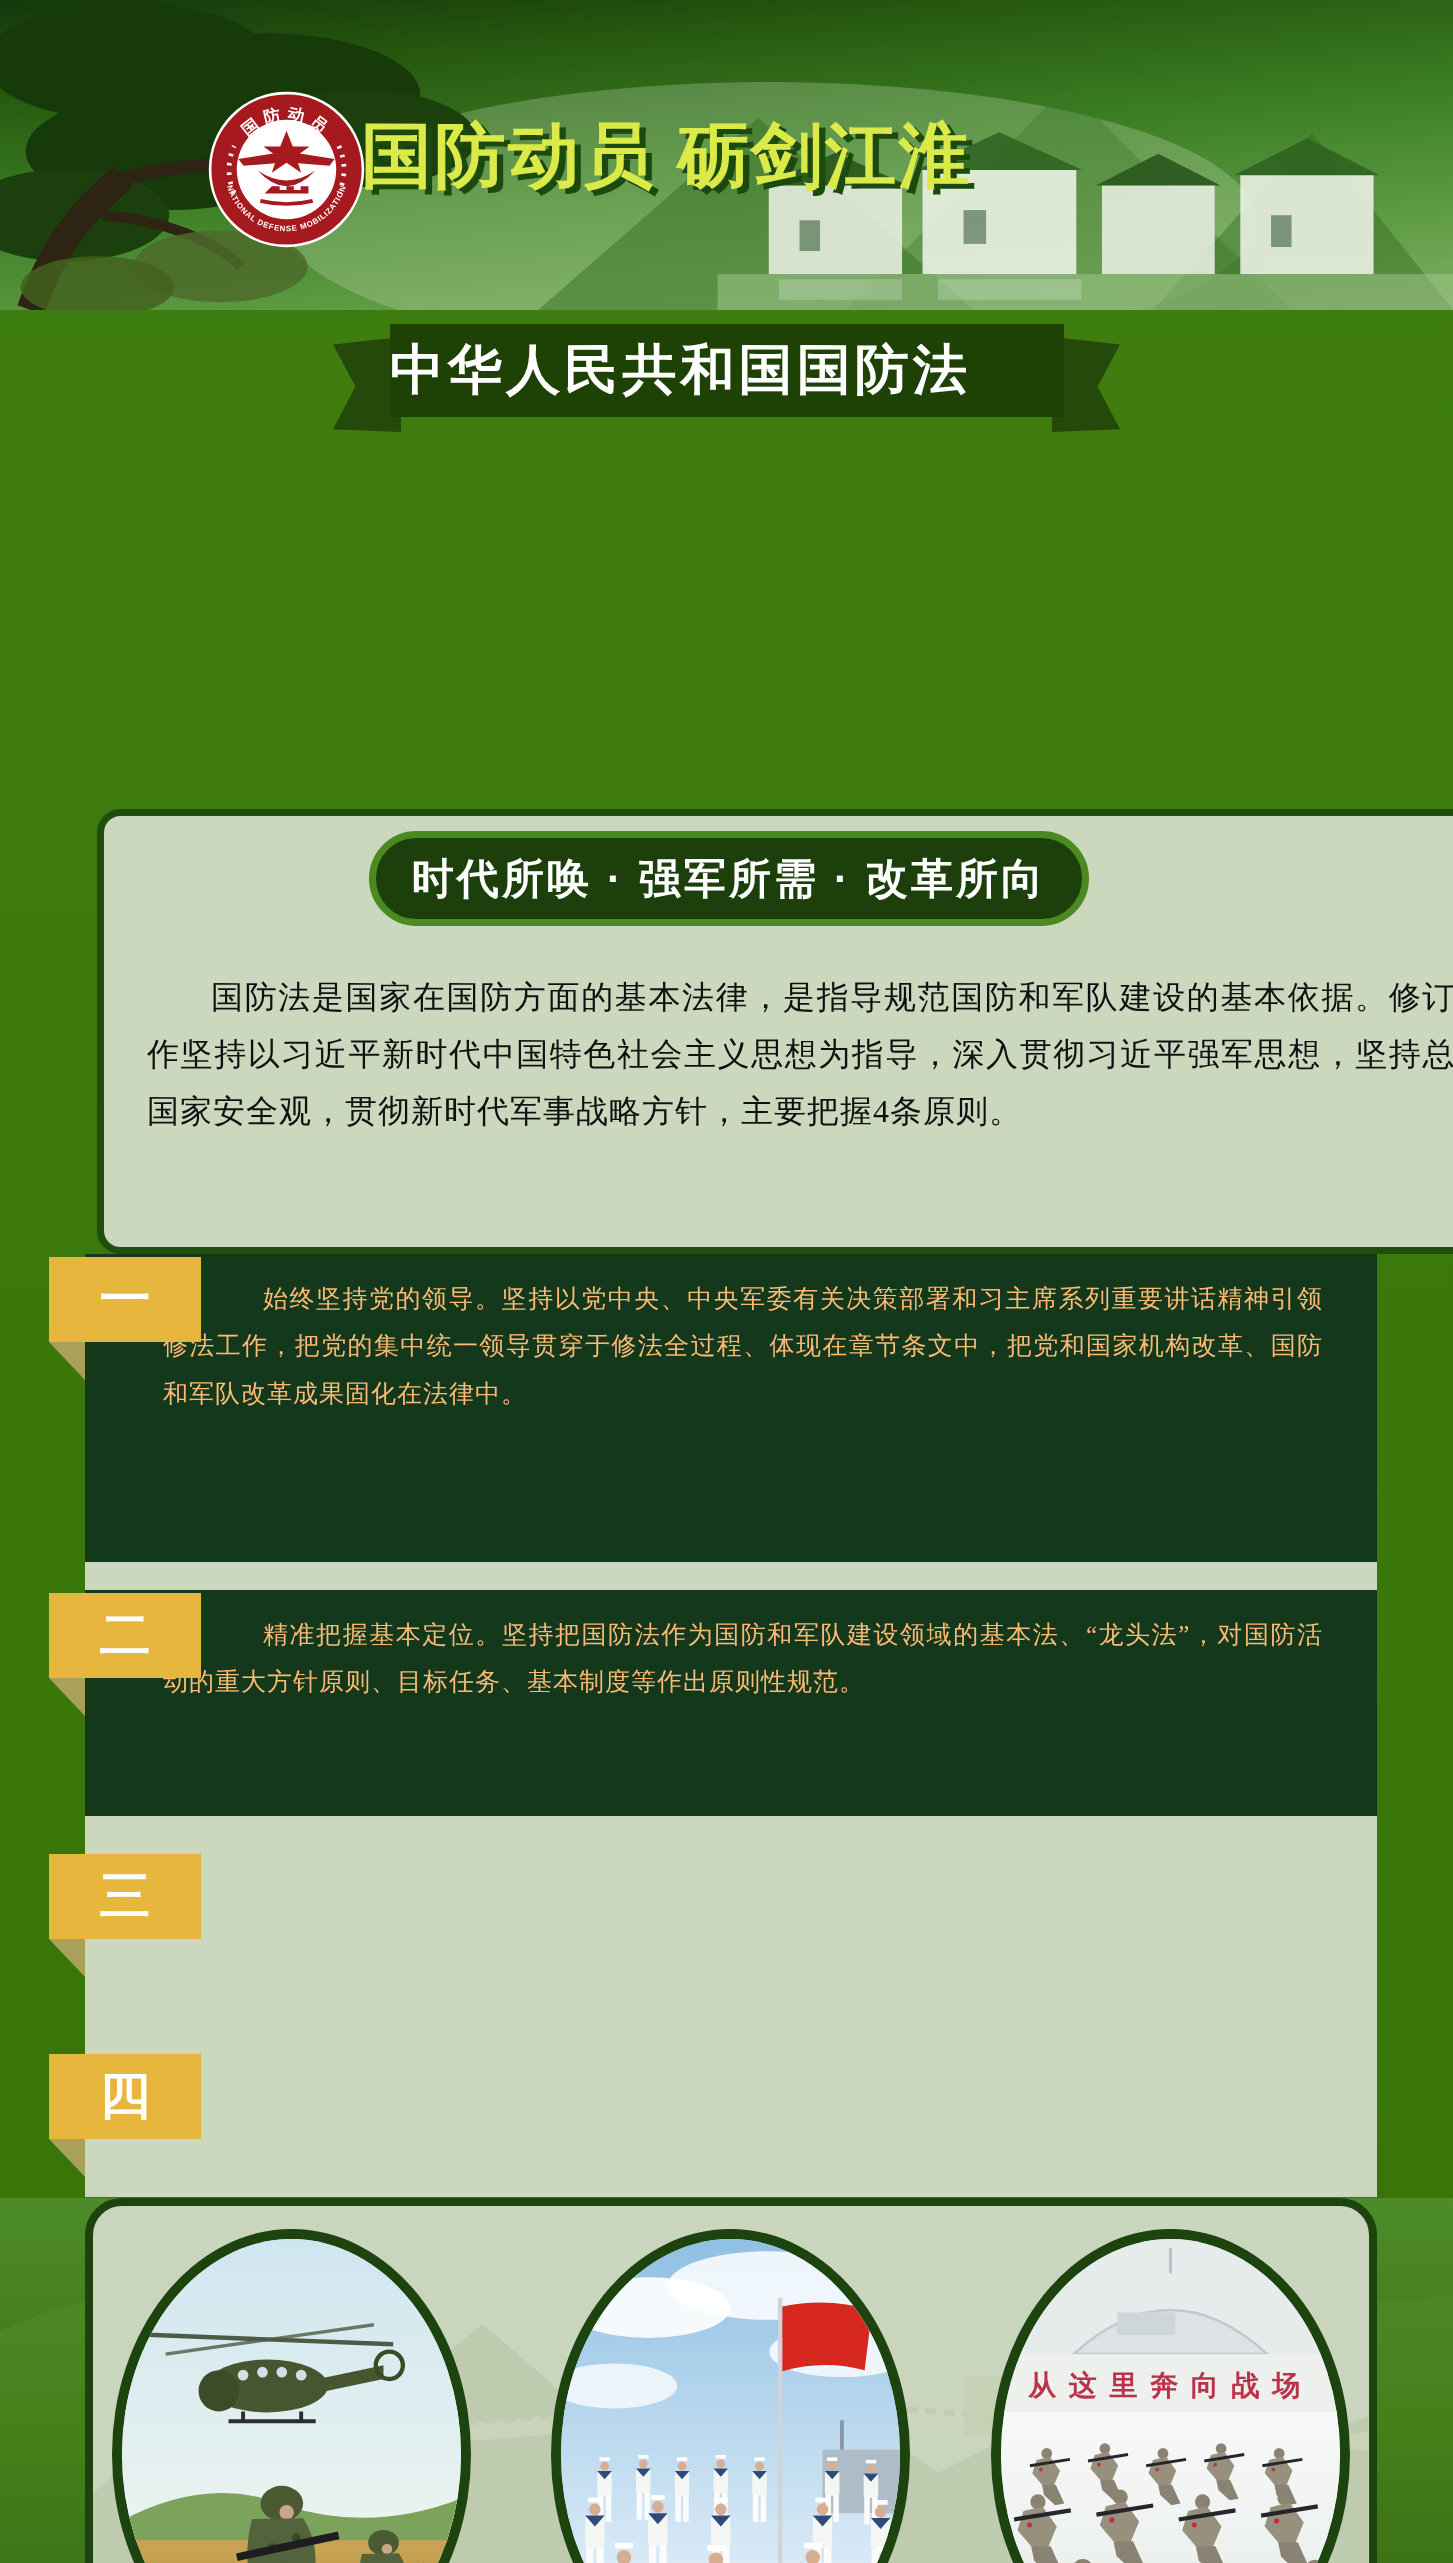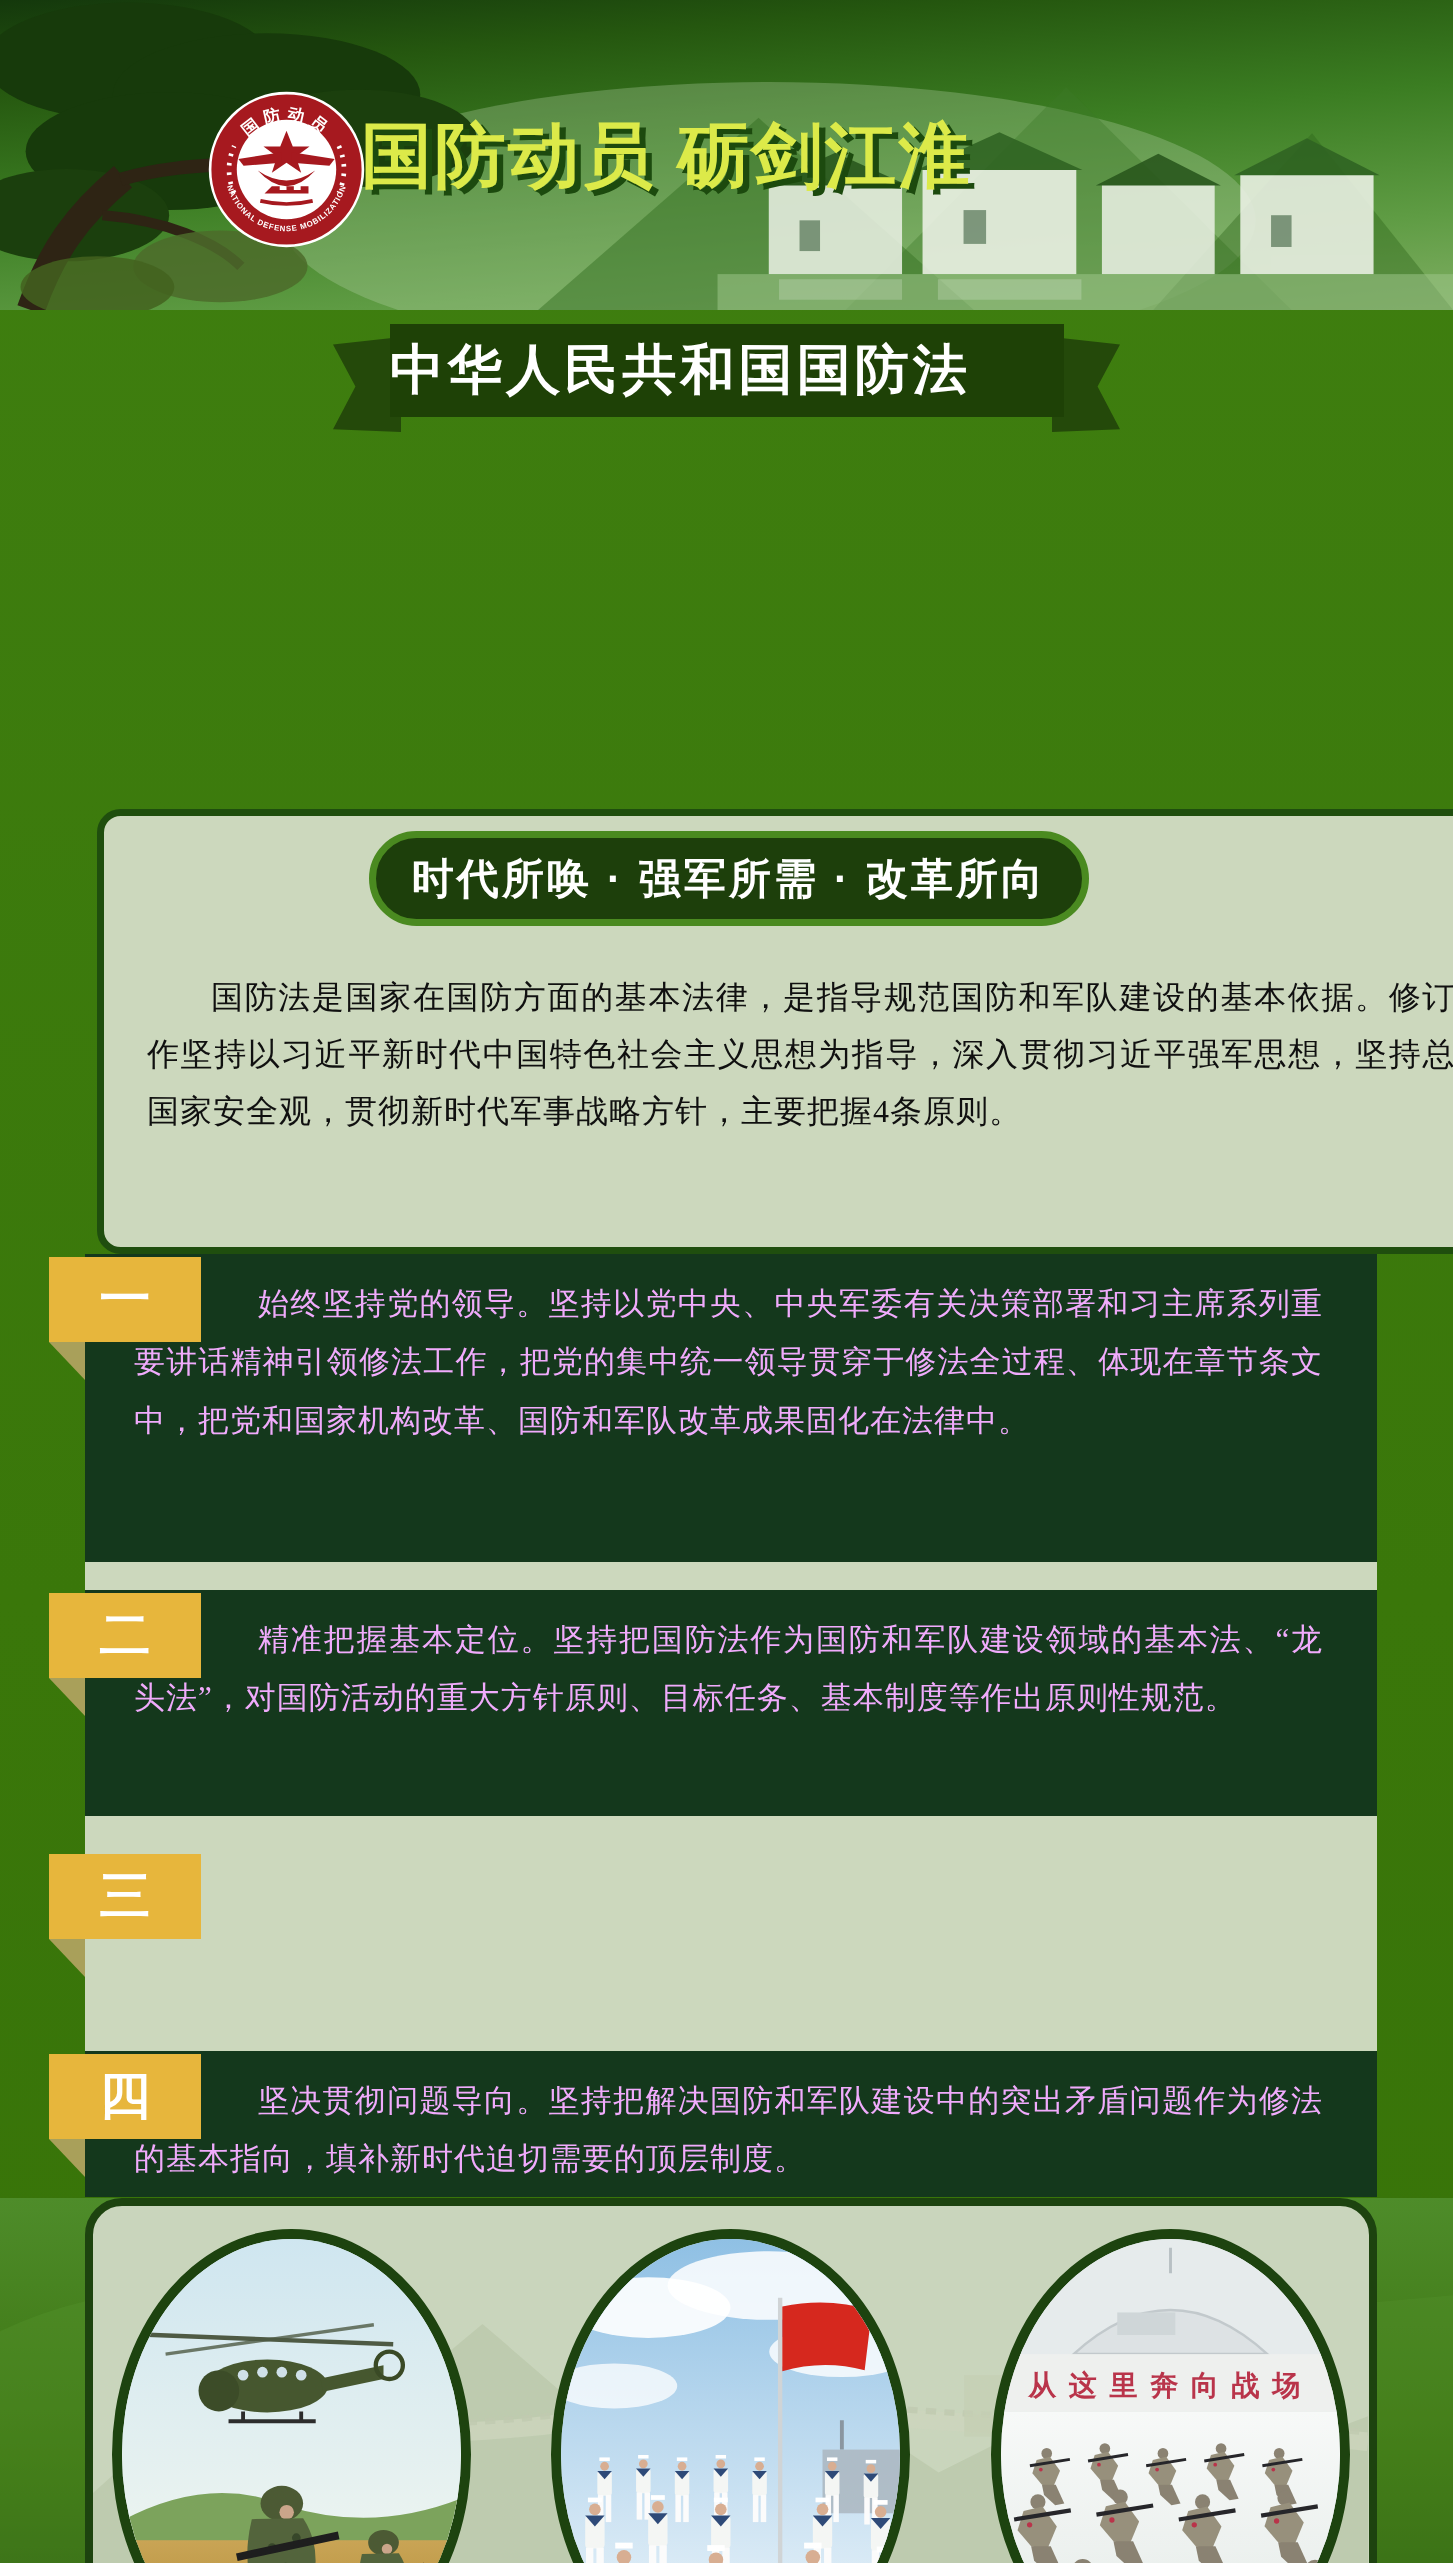--- a/index.html
+++ b/index.html
@@ -35,21 +35,21 @@
     color:#101010;line-height:1.78;letter-spacing:1px;text-indent:2em;text-align:justify;}
   .badge{position:absolute;left:265px;top:15.4px;width:720px;height:95px;background:#1d3f0b;
     border:7.2px solid #4a8a20;border-radius:56px;box-sizing:border-box;
     display:flex;align-items:center;justify-content:center;}
   .badge span{color:#fff;font-weight:900;font-size:42px;letter-spacing:3.1px;white-space:nowrap;}
 
   
   .principles{left:85px;top:1254px;width:1292px;height:943px;background:#ccd8bd;}
   .panel{position:absolute;left:0;width:1292px;background:#14381c;box-sizing:border-box;
     padding:20.5px 54px 0 49px;}
-  .panel .para{color:#f0abfc;font-size:31px;line-height:1.9;text-indent:4em;}
+  .panel .para{color:#fdba74;font-size:25px;line-height:1.9;text-indent:4em;margin-left:29px;}
   .p1{top:0;height:308px;}
   .p2{top:336px;height:226px;}
   .p3{top:597px;height:164px;}
   .p4{top:797px;height:146px;}
   .tab{left:49px;width:152px;height:85px;background:#e7b63c;
     display:flex;align-items:center;justify-content:center;z-index:5;}
   .tab span{color:#ffffff;font-weight:900;font-size:51px;}
   .fold{left:49px;width:36px;height:38px;background:#a9a05a;
     clip-path:polygon(0 0,100% 0,100% 100%);z-index:4;}
   .t1{top:1257px;} .f1{top:1342px;}
@@ -155,23 +155,20 @@
     </div>
     <p class="para">国防法是国家在国防方面的基本法律，是指导规范国防和军队建设的基本依据。修订工作坚持以习近平新时代中国特色社会主义思想为指导，深入贯彻习近平强军思想，坚持总体国家安全观，贯彻新时代军事战略方针，主要把握4条原则。</p>
   </div>
 
   <div class="abs principles">
     <div class="panel p1">
       <p class="para">始终坚持党的领导。坚持以党中央、中央军委有关决策部署和习主席系列重要讲话精神引领修法工作，把党的集中统一领导贯穿于修法全过程、体现在章节条文中，把党和国家机构改革、国防和军队改革成果固化在法律中。</p>
     </div>
     <div class="panel p2">
       <p class="para">精准把握基本定位。坚持把国防法作为国防和军队建设领域的基本法、“龙头法”，对国防活动的重大方针原则、目标任务、基本制度等作出原则性规范。</p>
-    </div>
-    <div class="panel p4">
-      <p class="para">坚决贯彻问题导向。坚持把解决国防和军队建设中的突出矛盾问题作为修法的基本指向，填补新时代迫切需要的顶层制度。</p>
     </div>
   </div>
   <div class="abs tab t1">
       <span>一</span>
     </div>
   <div class="abs fold f1"></div>
   <div class="abs tab t2">
       <span>二</span>
     </div>
   <div class="abs fold f2"></div>

